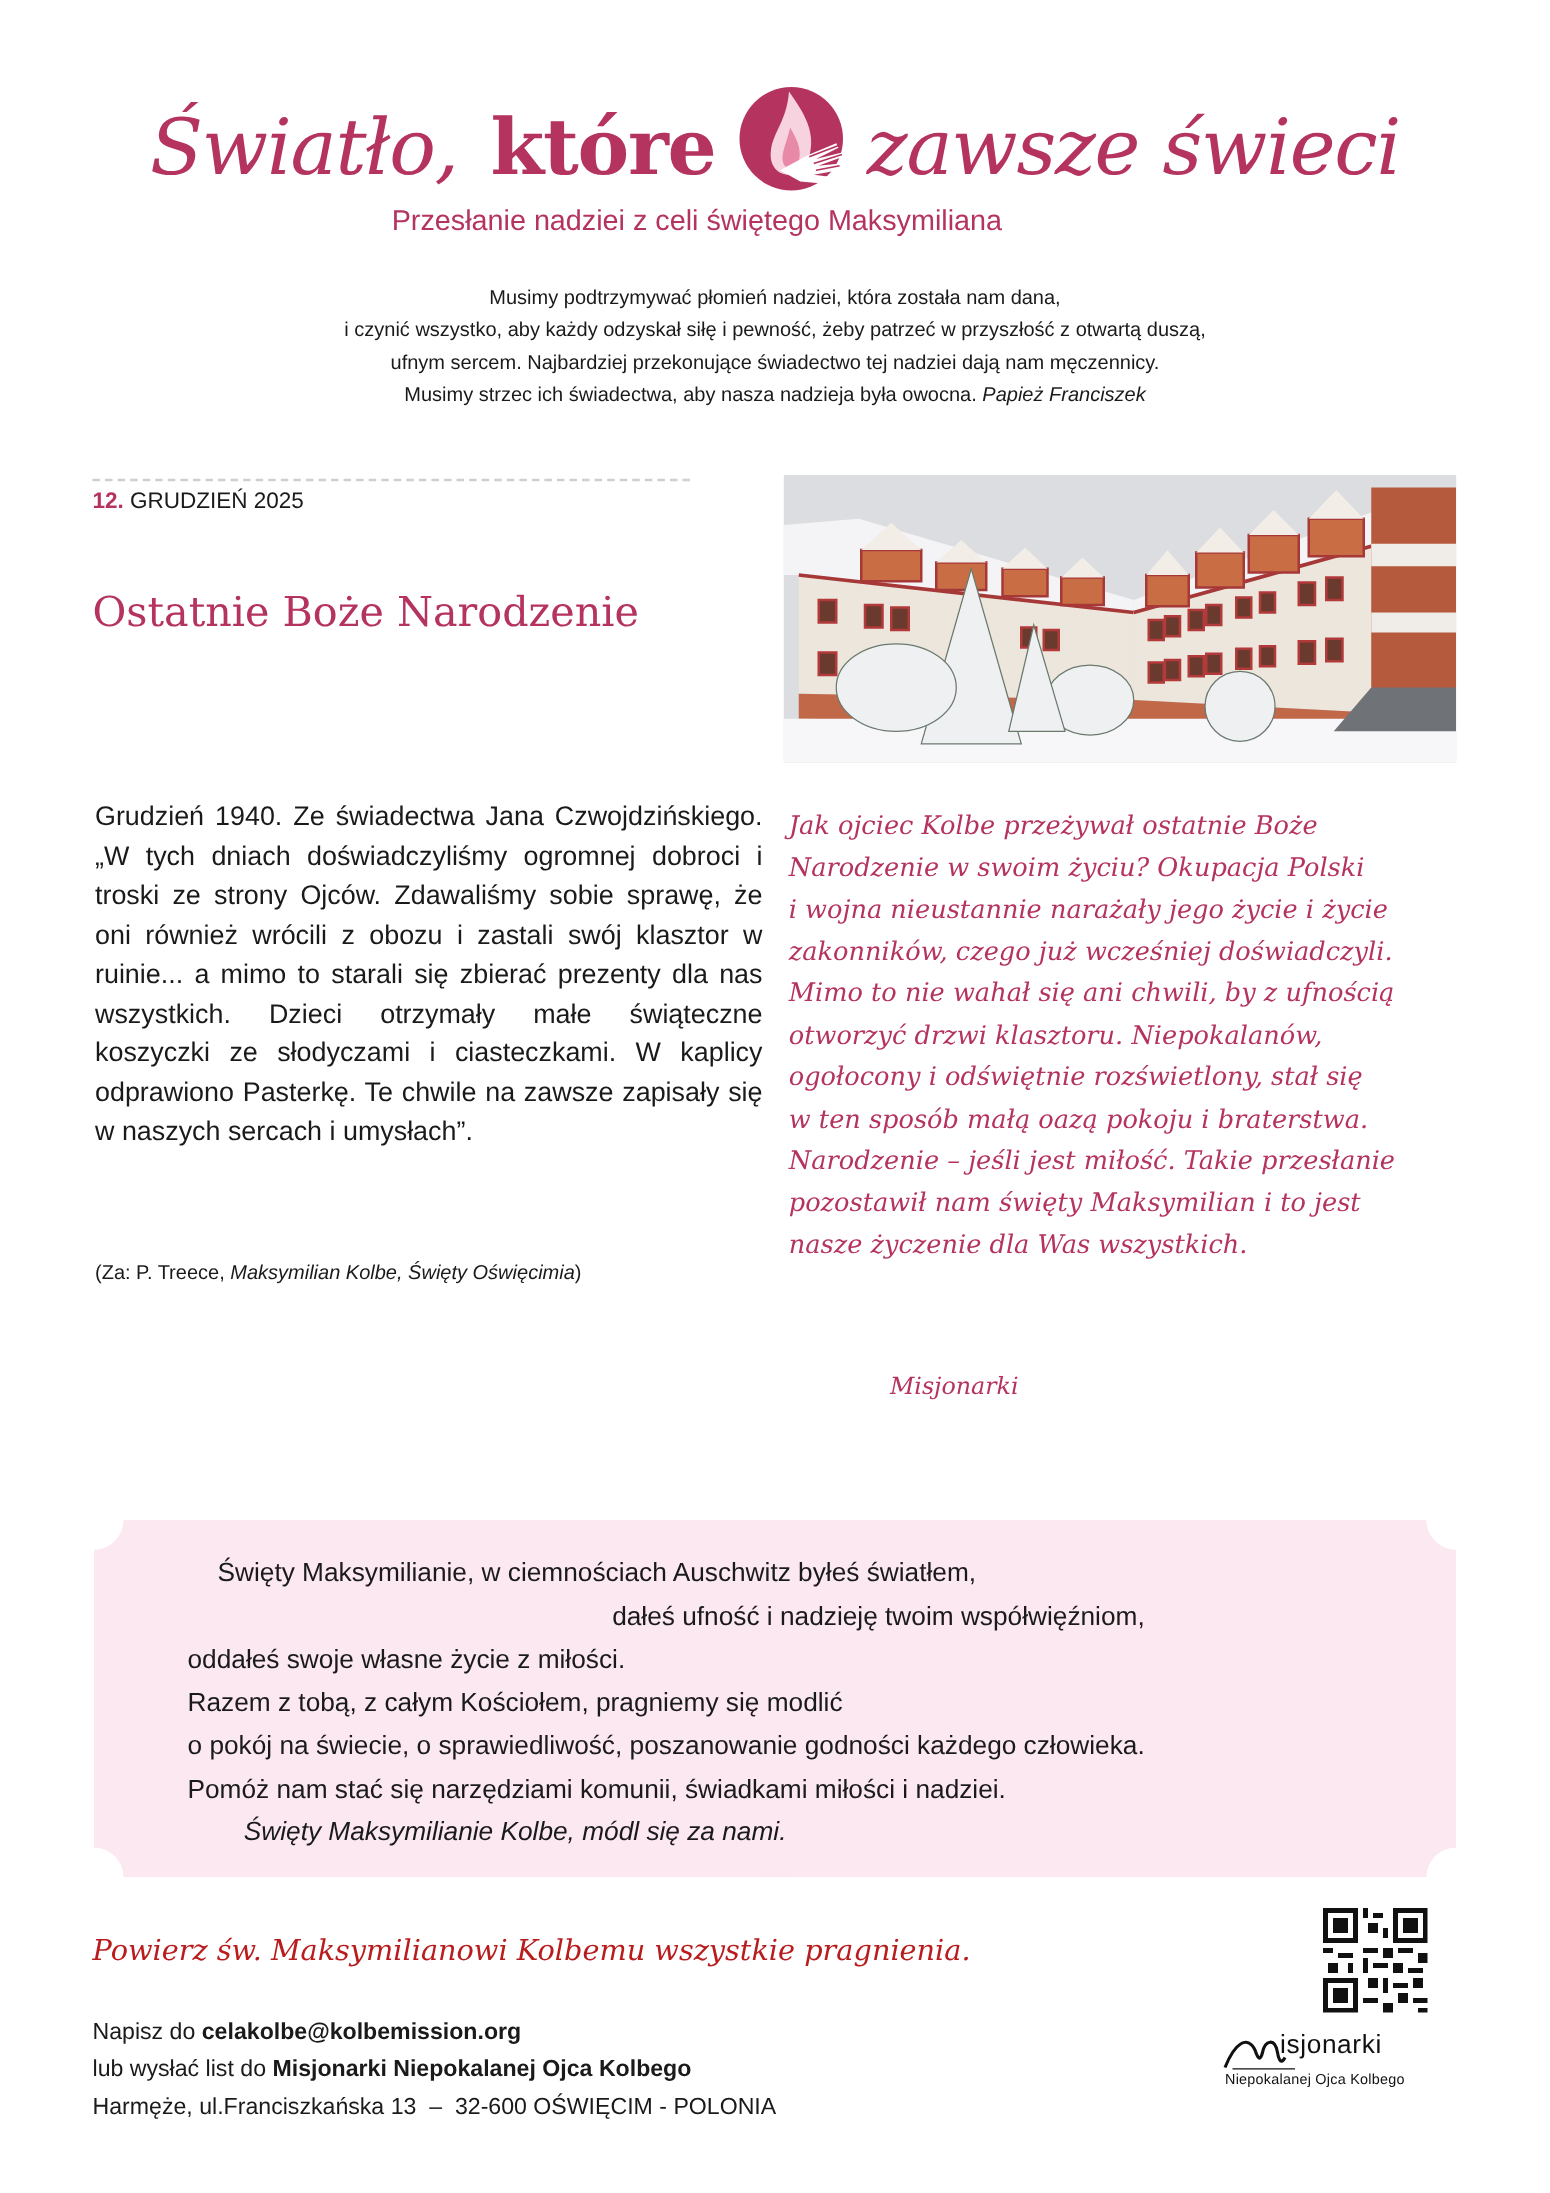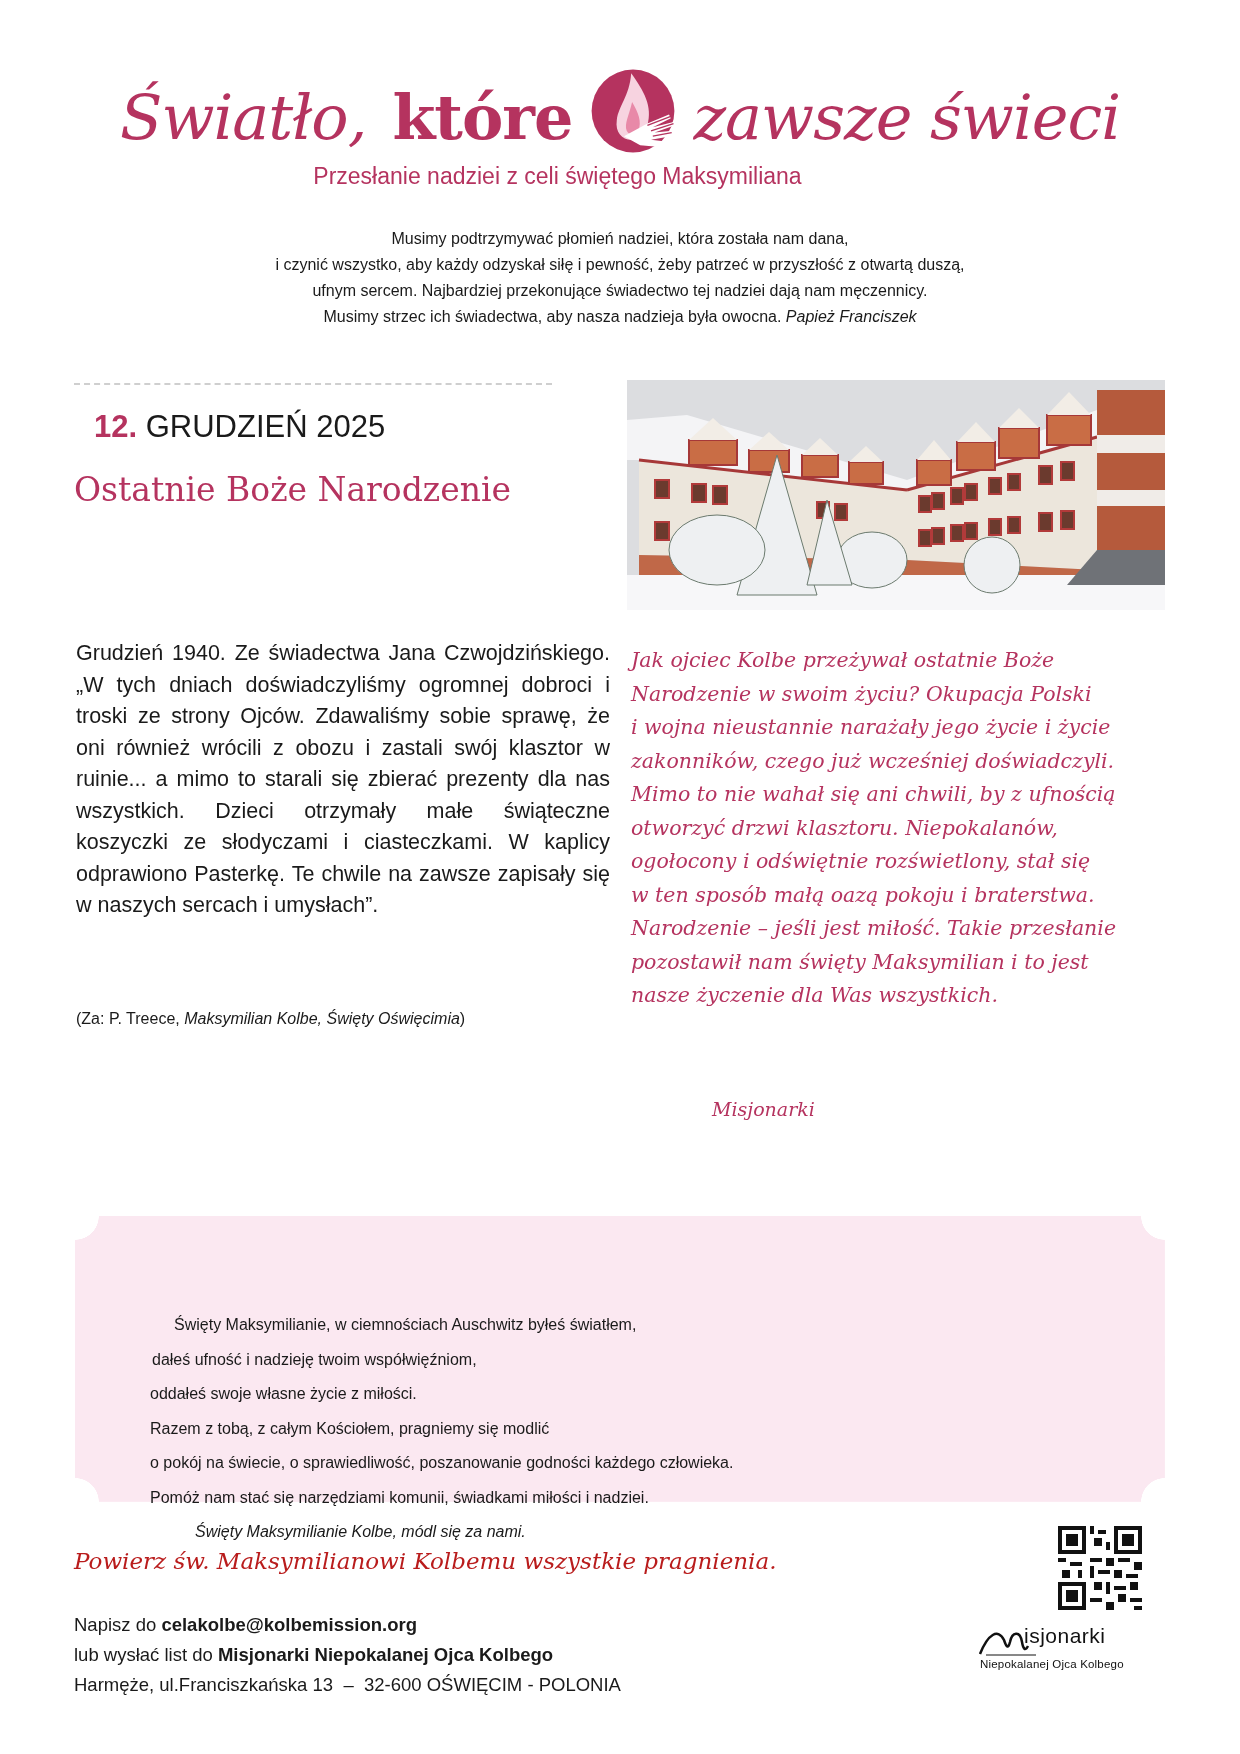--- a/index.html
+++ b/index.html
@@ -13,21 +13,21 @@
   .title .t1 { font-style: italic; font-weight: normal; }
   .title .t2 { font-weight: bold; margin-left: 26px; }
   .title .t3 { font-style: italic; margin-left: 7px; }
   .logo-flame { width: 90px; height: 90px; margin: 0 8px 0 16px; position: relative; top: -6px; }
   .subtitle { left: 0; width: 1115px; top: 163px; text-align: center; color: #b5335f; font-size: 23px; }
   .quote { left: 100px; width: 1040px; top: 226px; text-align: center; font-size: 16px; line-height: 26px; color: #1a1a1a; }
   .quote .author { font-style: italic; }
 
   
   .divider { left: 74px; width: 478px; top: 383px; border-top: 2px dashed #cfcfcf; }
-  .date { left: 74px; top: 409px; font-size: 31px; color: #1a1a1a; margin-left: 20px; }
+  .date { left: 74px; top: 390px; font-size: 18px; color: #1a1a1a; }
   .date .day { color: #b5335f; font-weight: bold; }
   .article-title { left: 74px; top: 470px; font-family: "DejaVu Serif", serif; font-size: 33px; color: #b5335f; }
 
   
   .photo { left: 627px; top: 380px; width: 538px; height: 230px; overflow: hidden; background: #e6e6e8; }
 
   
   .body-left { left: 76px; width: 534px; top: 638px; font-size: 21.5px; line-height: 31.5px; text-align: justify; color: #1a1a1a; }
   .source { left: 76px; top: 1010px; font-size: 16px; color: #1a1a1a; }
   .source i { font-style: italic; }
@@ -40,24 +40,24 @@
   
   .prayer-box { left: 75px; top: 1216px; width: 1090px; height: 286px; background: #fbe8f1;
     -webkit-mask: radial-gradient(circle 24px at 0 0, transparent 23.5px, #000 24px) top left / 51% 51% no-repeat,
                   radial-gradient(circle 24px at 100% 0, transparent 23.5px, #000 24px) top right / 51% 51% no-repeat,
                   radial-gradient(circle 24px at 0 100%, transparent 23.5px, #000 24px) bottom left / 51% 51% no-repeat,
                   radial-gradient(circle 24px at 100% 100%, transparent 23.5px, #000 24px) bottom right / 51% 51% no-repeat;
             mask: radial-gradient(circle 24px at 0 0, transparent 23.5px, #000 24px) top left / 51% 51% no-repeat,
                   radial-gradient(circle 24px at 100% 0, transparent 23.5px, #000 24px) top right / 51% 51% no-repeat,
                   radial-gradient(circle 24px at 0 100%, transparent 23.5px, #000 24px) bottom left / 51% 51% no-repeat,
                   radial-gradient(circle 24px at 100% 100%, transparent 23.5px, #000 24px) bottom right / 51% 51% no-repeat; }
-  .prayer { left: 150px; top: 1308px; font-size: 16px; line-height: 34.5px; color: #1a1a1a; }
+  .prayer { left: 150px; top: 1242px; font-size: 21px; line-height: 34.5px; color: #1a1a1a; }
   .prayer div { white-space: nowrap; }
   .prayer .l0 { padding-left: 24px; }
-  .prayer .l1 { padding-left: 2px; }
+  .prayer .l1 { padding-left: 2px; text-align: right; }
   .prayer .last { padding-left: 45px; font-style: italic; }
 
   
   .entrust { left: 74px; top: 1548px; font-family: "DejaVu Serif", serif; font-style: italic; font-size: 23px; color: #b91c1c; }
   .contact { left: 74px; top: 1610px; font-size: 18.5px; line-height: 30px; color: #1a1a1a; }
   .contact b { font-weight: bold; }
   .qr { left: 1058px; top: 1526px; width: 84px; height: 84px; }
   .brand { left: 978px; top: 1624px; width: 172px; height: 52px; }
   .brand-name { position: absolute; left: 46px; top: 0; font-size: 21px; color: #111; letter-spacing: 0.5px; }
   .brand-sub { position: absolute; left: 2px; top: 34px; font-size: 11.5px; color: #111; white-space: nowrap; letter-spacing: 0.2px; }

